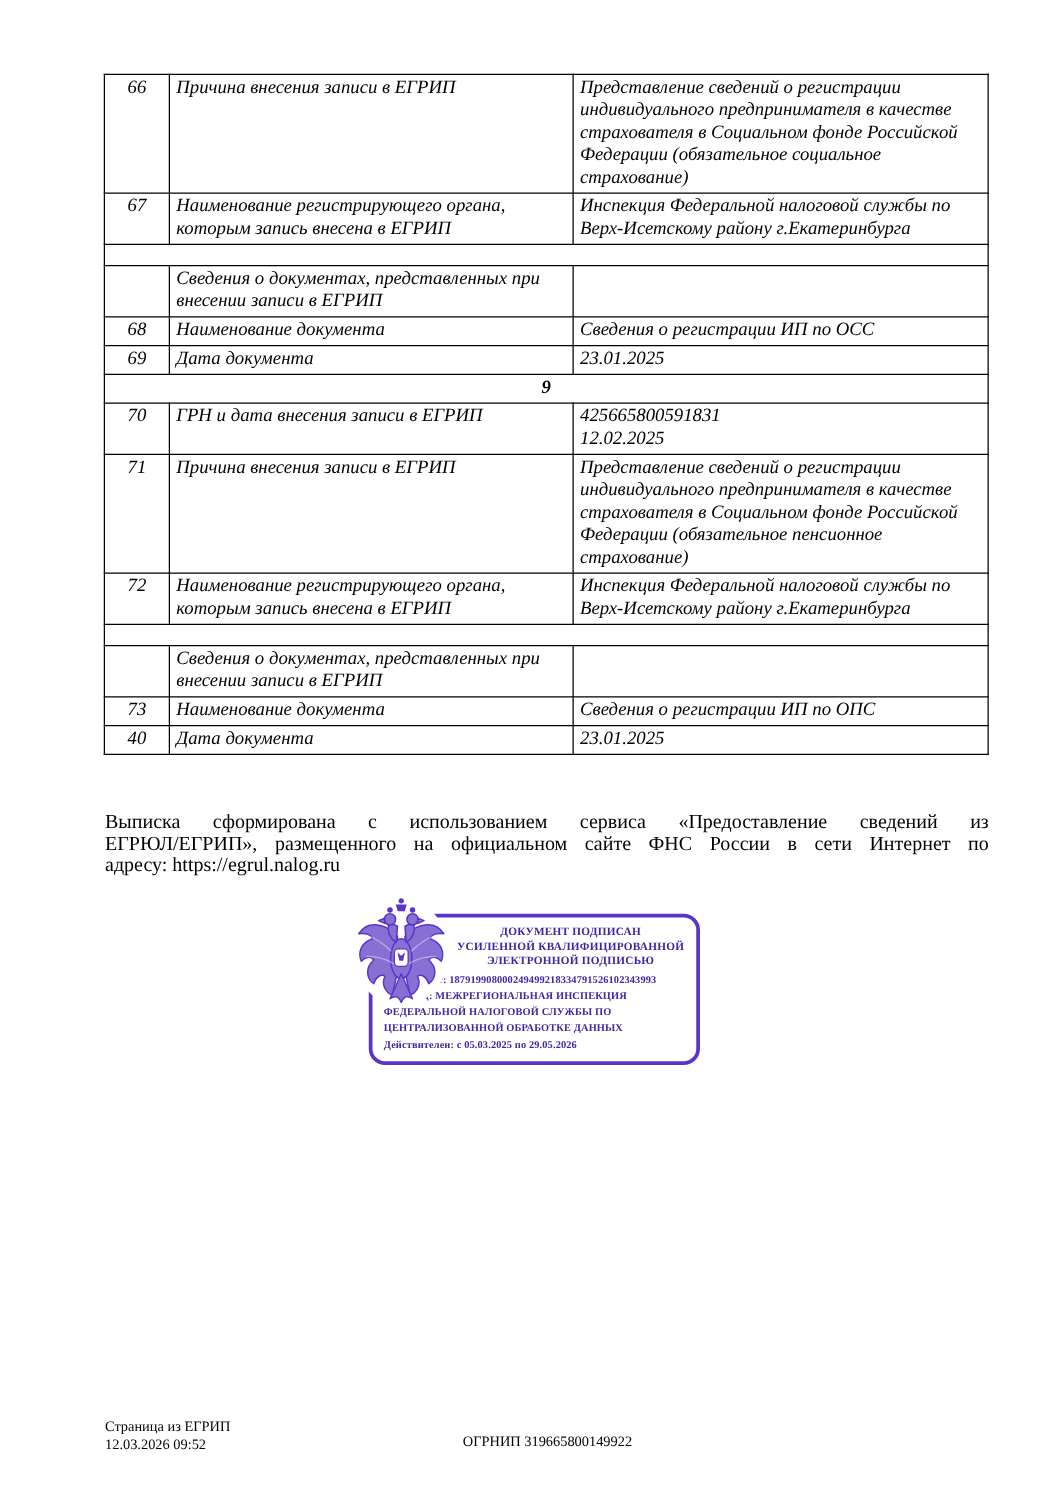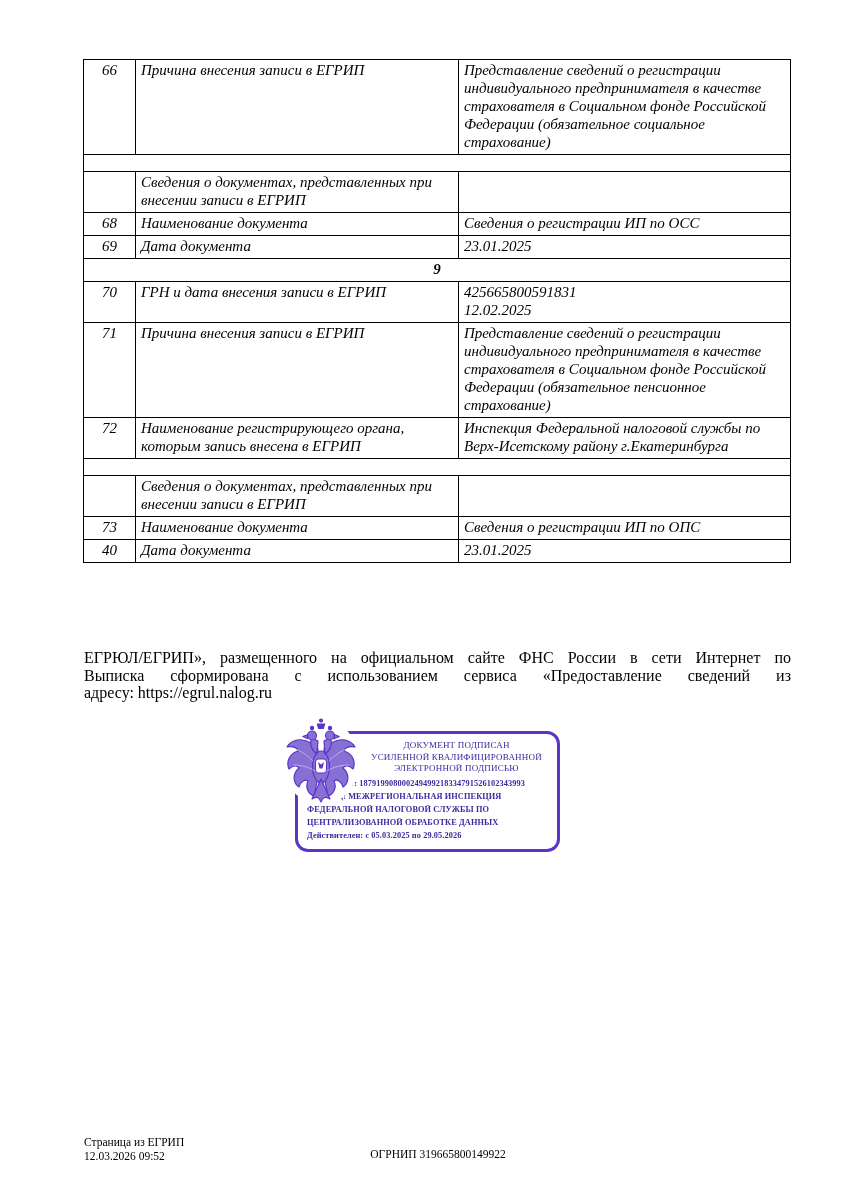--- a/index.html
+++ b/index.html
@@ -27,21 +27,21 @@
   .intro{position:absolute;left:84px;top:649px;width:707px;font-size:16px;}
   .intro .jline{text-align:justify;text-align-last:justify;height:17.5px;overflow:hidden;}
   .intro .lline{text-align:left;height:17.5px;}
   
   .stamp{
     position:absolute;left:295px;top:731px;width:265px;height:121px;
     border:3px solid var(--stamp-border,#5b35c8);border-radius:13px;
     box-sizing:border-box;background:transparent;
   }
   .stamp-header{
-    margin:6px 6px 3px 64px;text-align:center;font-weight:normal;
+    margin:6px 6px 3px 64px;text-align:center;font-weight:bold;
     font-size:9px;line-height:1.3;color:var(--stamp-text,#3a2aa0);
     white-space:pre-line;letter-spacing:.2px;
   }
   .stamp-body{
     margin:3px 8px 0 9px;font-size:8.3px;font-weight:bold;
     color:var(--stamp-text,#3a2aa0);line-height:1.55;letter-spacing:.1px;
   }
   .eagle{position:absolute;left:281px;top:717px;width:80px;height:90px;}
   
   .footer-left{position:absolute;left:84px;top:1135px;font-size:11.5px;line-height:1.22;}
@@ -57,20 +57,25 @@
     <colgroup>
       <col style="width:52px">
         <col style="width:323px">
         <col style="width:332px">
     </colgroup>
     <tbody>
         <tr>
           <td class="col-num">66</td>
           <td class="col-label">Причина внесения записи в ЕГРИП</td>
           <td class="col-value">Представление сведений о регистрации индивидуального предпринимателя в качестве страхователя в Социальном фонде Российской Федерации (обязательное социальное страхование)</td>
+        </tr>
+        <tr>
+          <td class="col-num">67</td>
+          <td class="col-label">Наименование регистрирующего органа, которым запись внесена в ЕГРИП</td>
+          <td class="col-value">Инспекция Федеральной налоговой службы по Верх-Исетскому району г.Екатеринбурга</td>
         </tr>
         <tr class="spacer-row">
           <td colspan="3"></td>
         </tr>
         <tr>
           <td class="col-num"></td>
           <td class="col-label">Сведения о документах, представленных при внесении записи в ЕГРИП</td>
           <td class="col-value"></td>
         </tr>
         <tr>
@@ -117,22 +122,22 @@
         </tr>
         <tr>
           <td class="col-num">40</td>
           <td class="col-label">Дата документа</td>
           <td class="col-value">23.01.2025</td>
         </tr>
       </tbody>
   </table>
 
   <div class="intro">
+    <div class="jline">Выписка сформирована с использованием сервиса «Предоставление сведений из</div>
     <div class="jline">ЕГРЮЛ/ЕГРИП», размещенного на официальном сайте ФНС России в сети Интернет по</div>
-    <div class="jline">Выписка сформирована с использованием сервиса «Предоставление сведений из</div>
     <div class="lline">адресу: https://egrul.nalog.ru</div>
   </div>
 
   <div class="stamp">
     <div class="stamp-header">ДОКУМЕНТ ПОДПИСАН
 УСИЛЕННОЙ КВАЛИФИЦИРОВАННОЙ
 ЭЛЕКТРОННОЙ ПОДПИСЬЮ</div>
     <div class="stamp-body">
       <div>Сертификат: 187919908000249499218334791526102343993</div>
       <div>Владелец: МЕЖРЕГИОНАЛЬНАЯ ИНСПЕКЦИЯ ФЕДЕРАЛЬНОЙ НАЛОГОВОЙ СЛУЖБЫ ПО ЦЕНТРАЛИЗОВАННОЙ ОБРАБОТКЕ ДАННЫХ</div>

